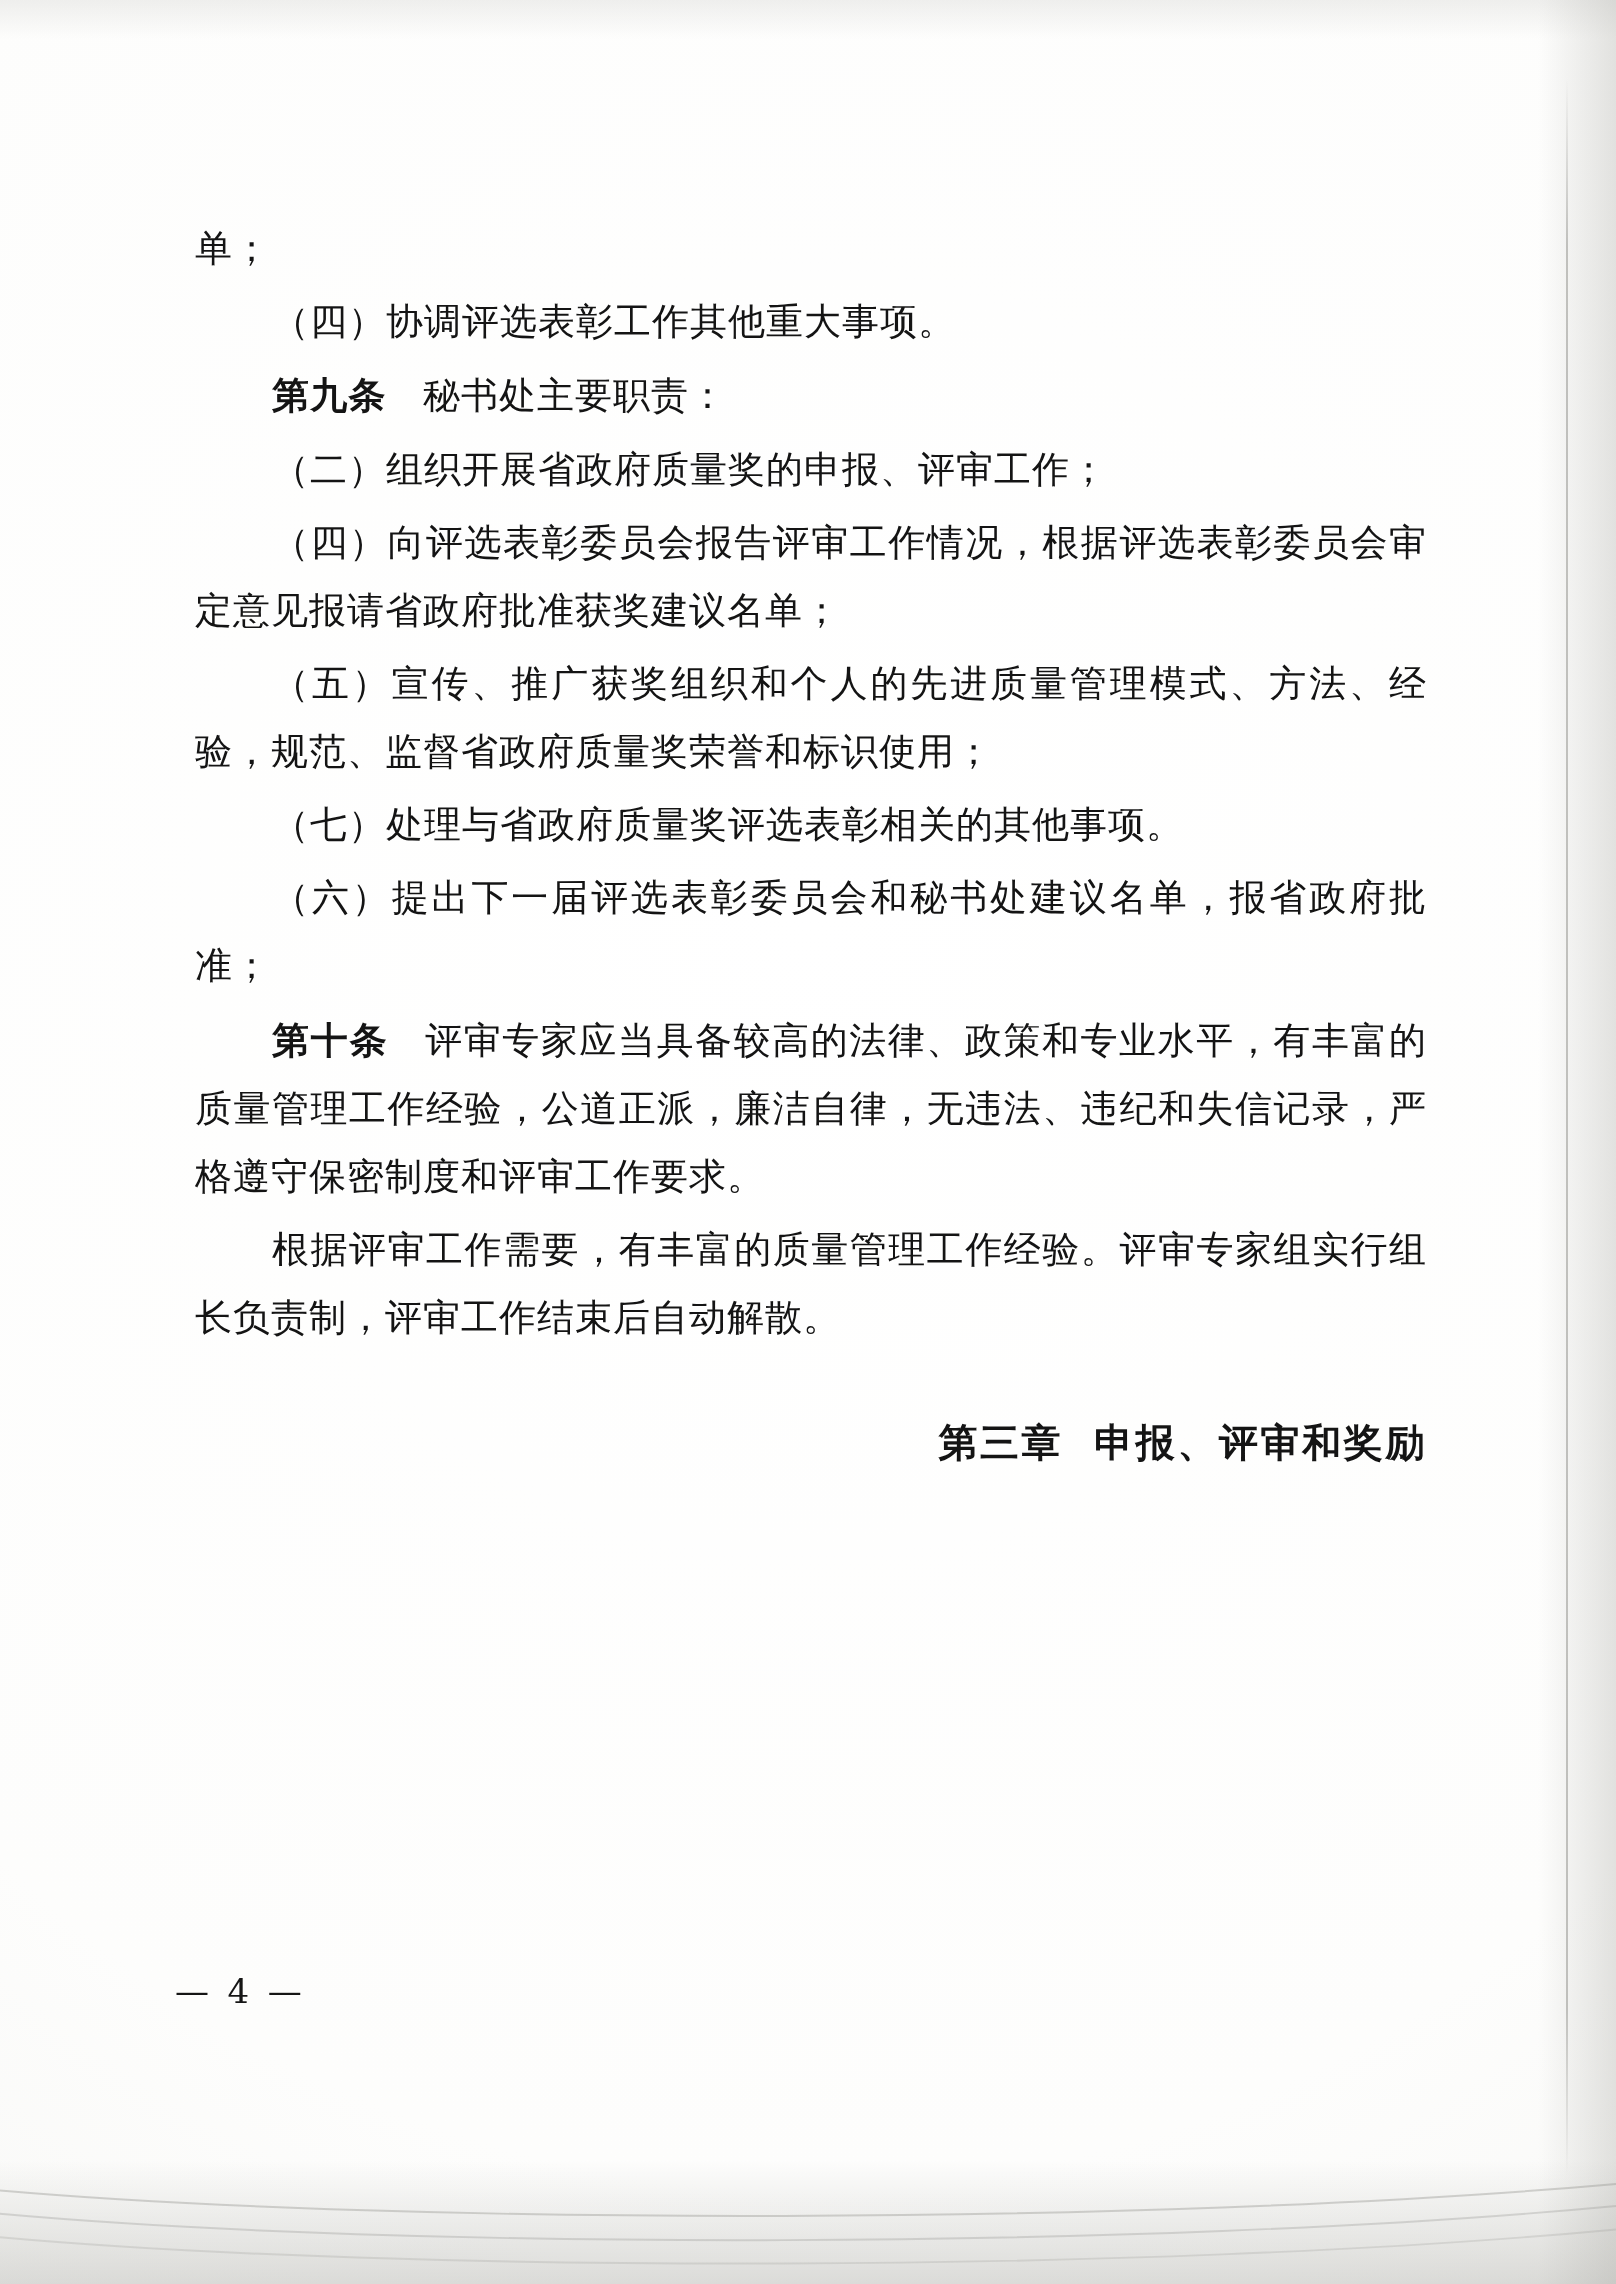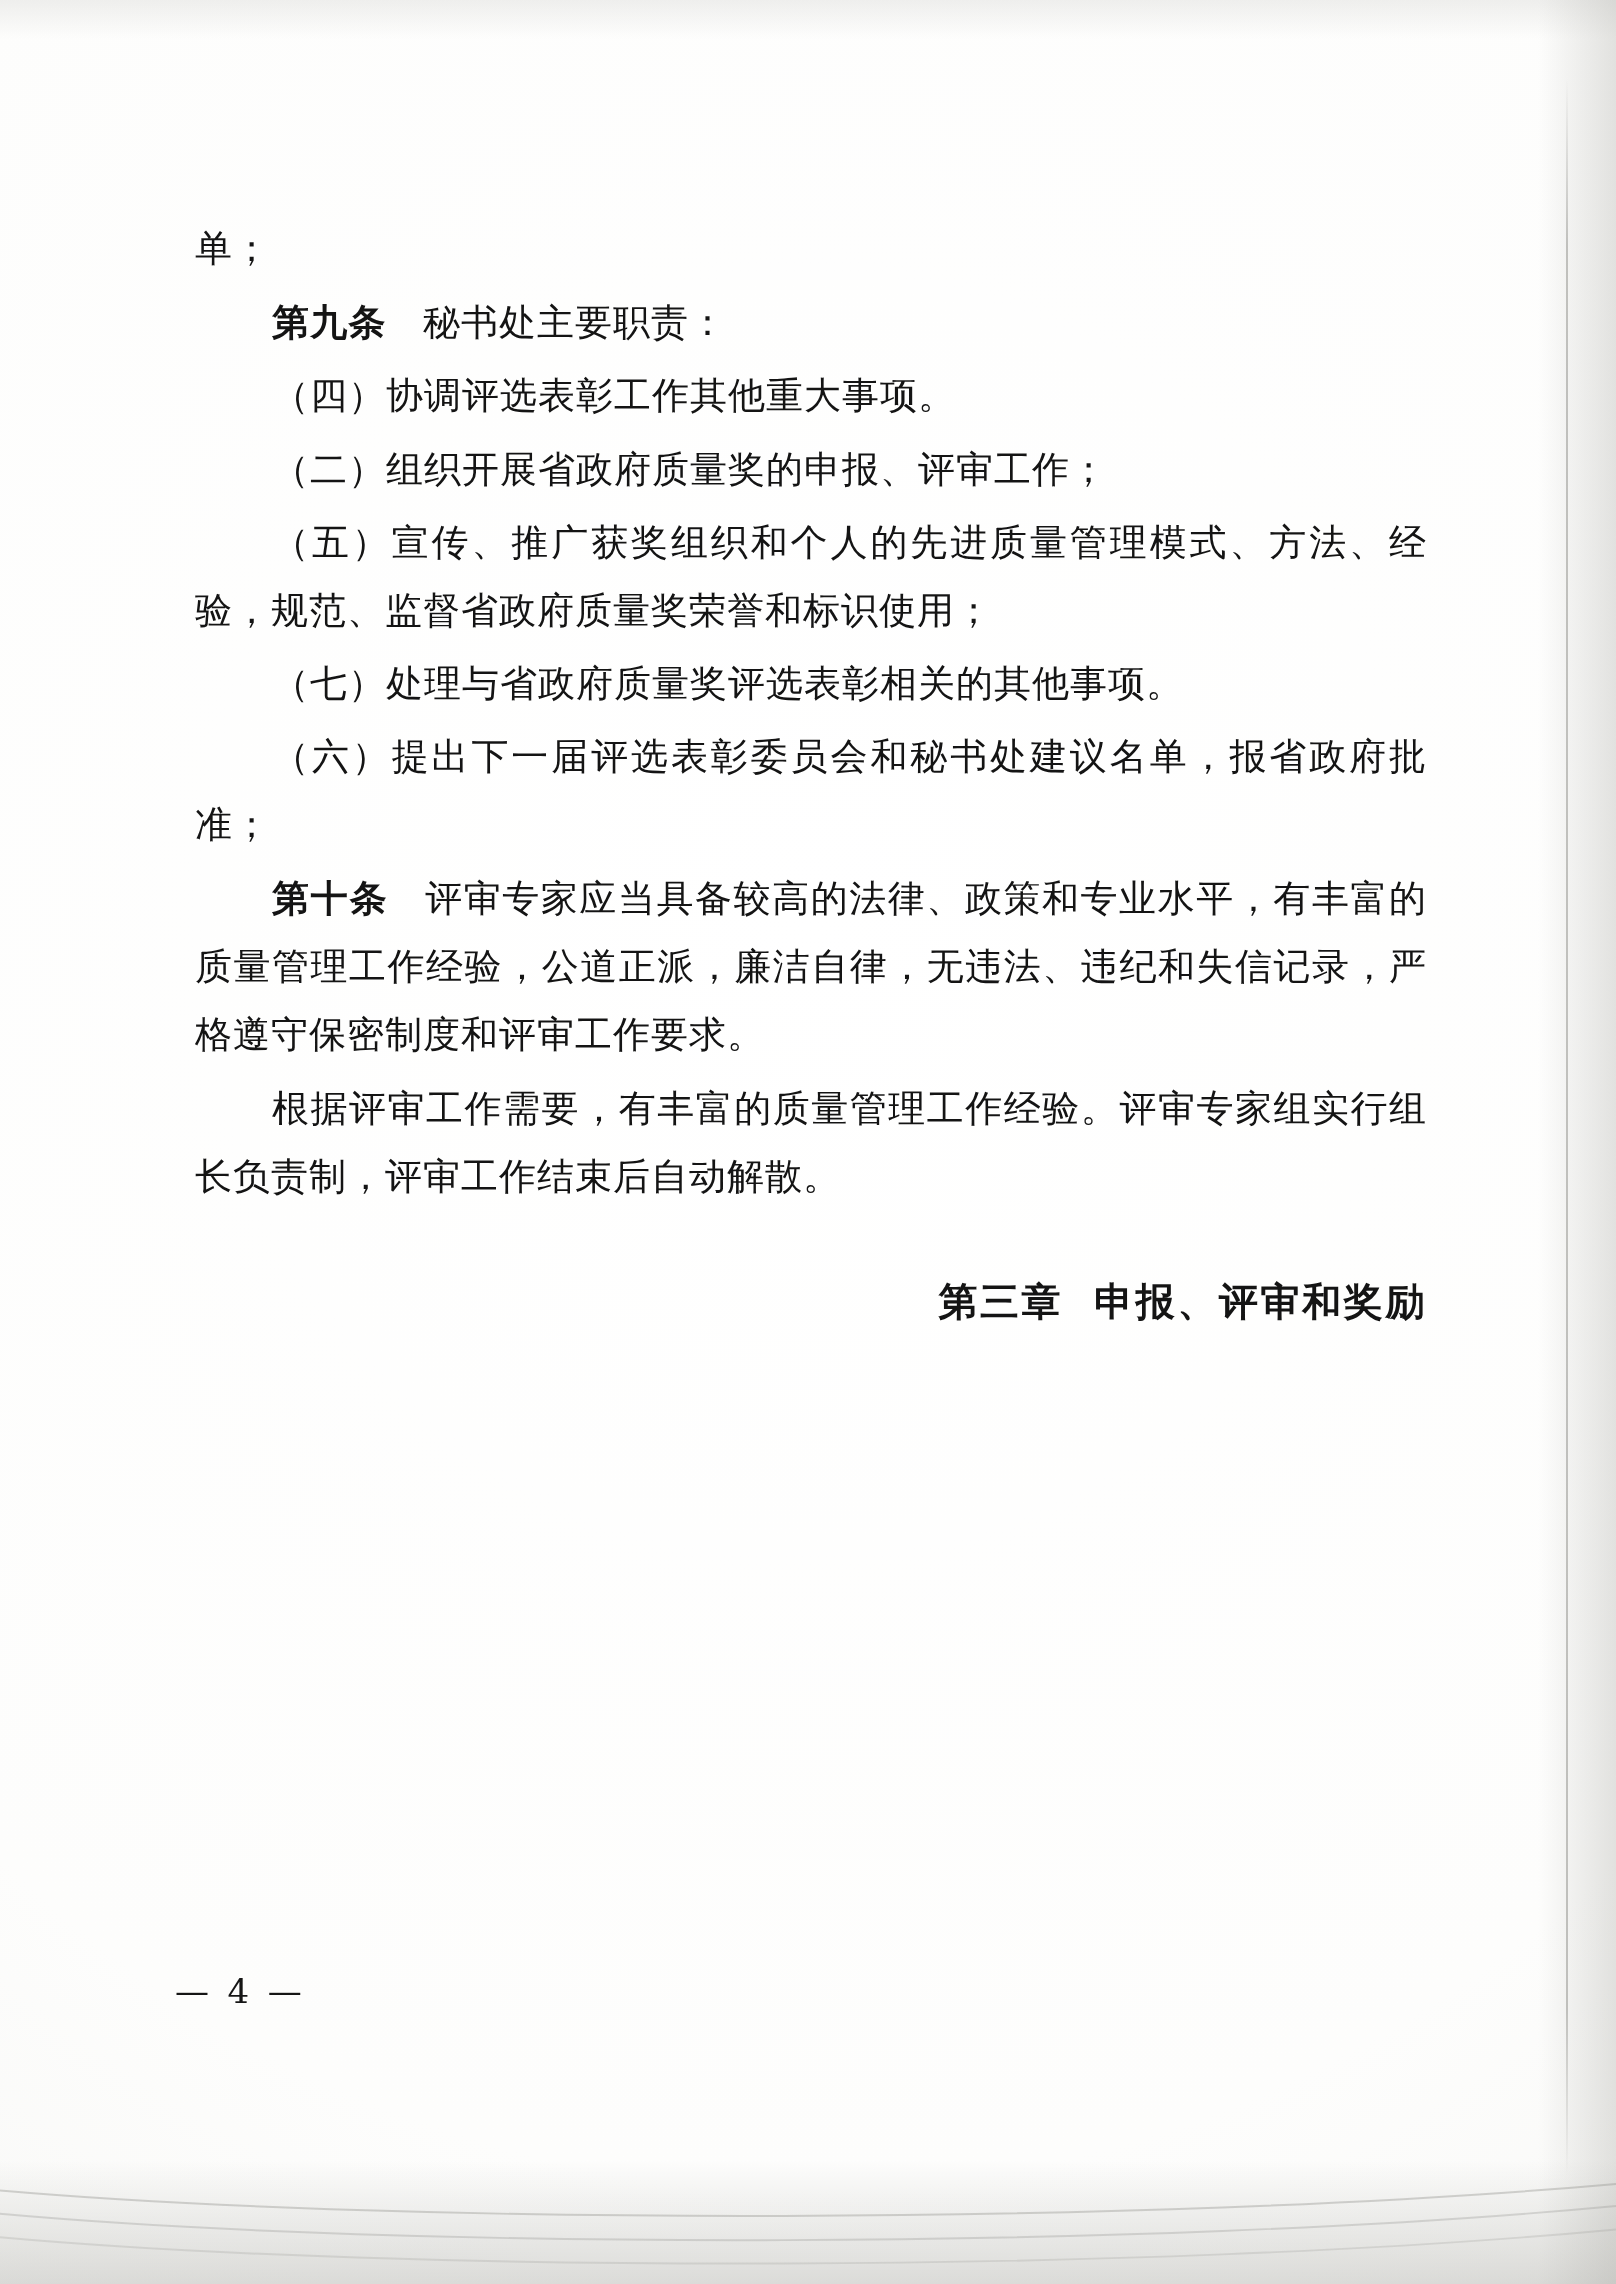--- a/index.html
+++ b/index.html
@@ -121,30 +121,31 @@
   <svg id="sheet-stack" viewBox="0 0 2480 240" preserveAspectRatio="none">
     <path d="M0 96 C 620 150, 1760 150, 2480 86" fill="none" stroke="rgba(150,150,146,0.40)" stroke-width="3"></path>
     <path d="M0 132 C 620 188, 1760 188, 2480 120" fill="none" stroke="rgba(150,150,146,0.32)" stroke-width="3"></path>
     <path d="M0 168 C 620 224, 1760 224, 2480 156" fill="none" stroke="rgba(150,150,146,0.24)" stroke-width="3"></path>
   </svg>
 
   <div id="doc-body">
 
     <p class="para noindent">单；</p>
 
+    <p class="para indent">（四）协调评选表彰工作其他重大事项。</p>
+
     <p class="para indent">
       <span class="art-label">第九条</span><span class="art-gap"></span><span>秘书处主要职责：</span>
     </p>
-
-    <p class="para indent">（四）协调评选表彰工作其他重大事项。</p>
 
 
     <p class="para indent">（二）组织开展省政府质量奖的申报、评审工作；</p>
 
 
+    <p class="para indent">（四）向评选表彰委员会报告评审工作情况，根据评选表彰委员会审定意见报请省政府批准获奖建议名单；</p>
 
     <p class="para indent">（五）宣传、推广获奖组织和个人的先进质量管理模式、方法、经验，规范、监督省政府质量奖荣誉和标识使用；</p>
 
     <p class="para indent">（七）处理与省政府质量奖评选表彰相关的其他事项。</p>
 
     <p class="para indent">（六）提出下一届评选表彰委员会和秘书处建议名单，报省政府批准；</p>
 
     <p class="para indent">
       <span class="art-label">第十条</span><span class="art-gap"></span><span>评审专家应当具备较高的法律、政策和专业水平，有丰富的质量管理工作经验，公道正派，廉洁自律，无违法、违纪和失信记录，严格遵守保密制度和评审工作要求。</span>
     </p>

